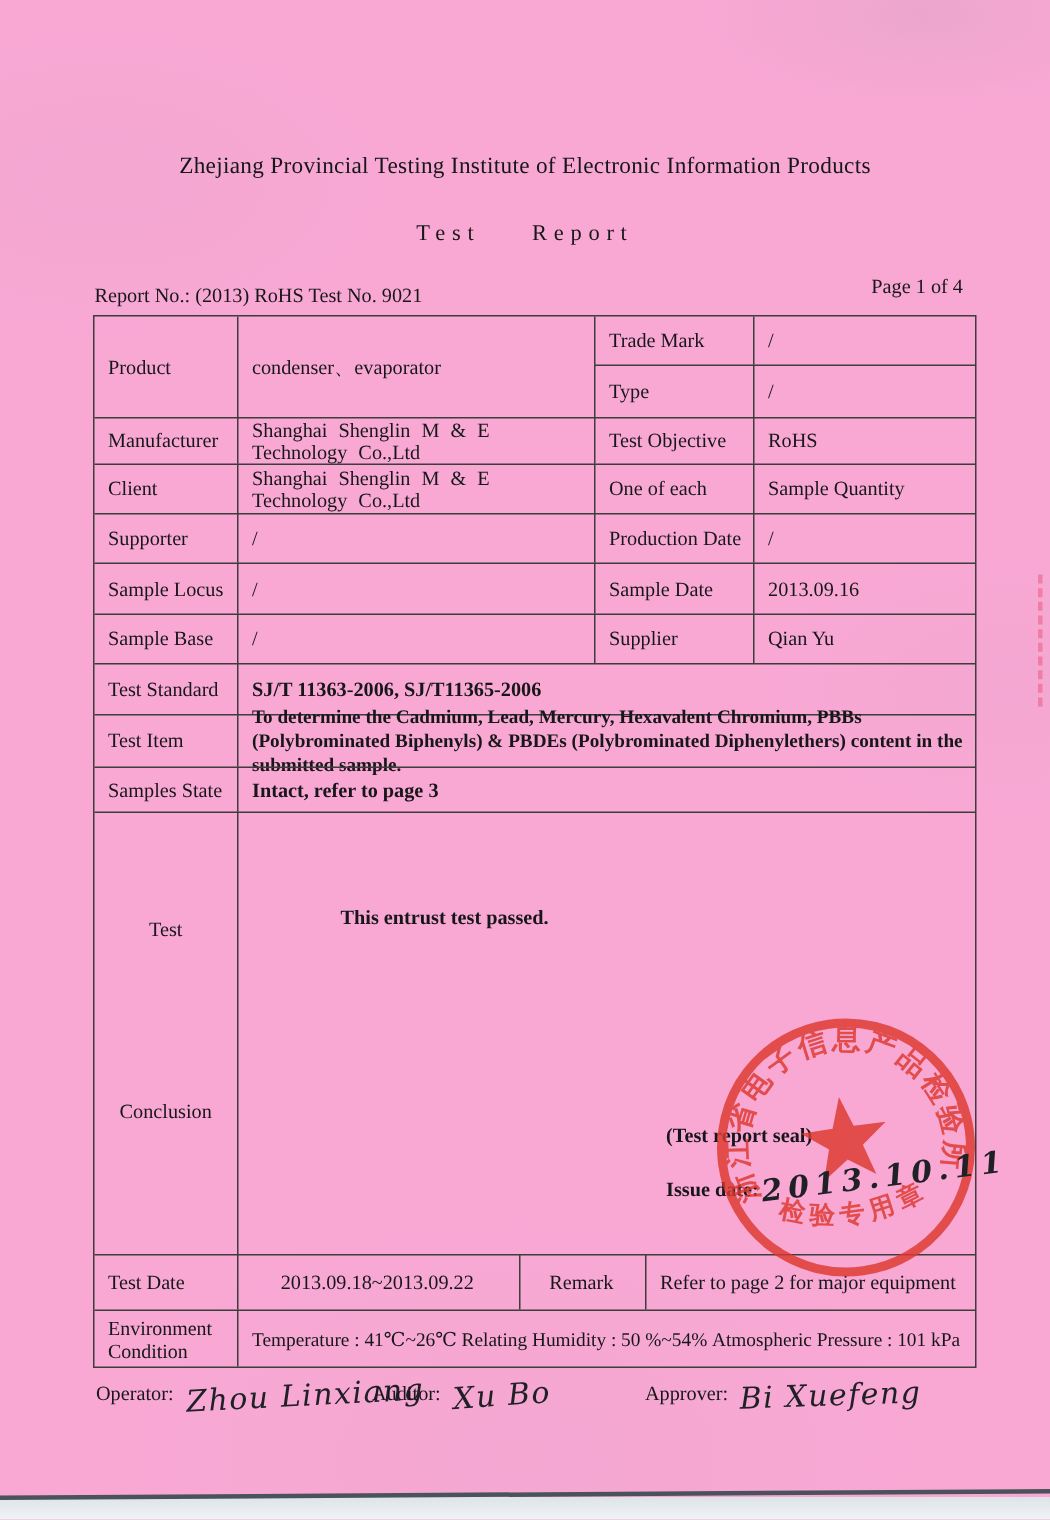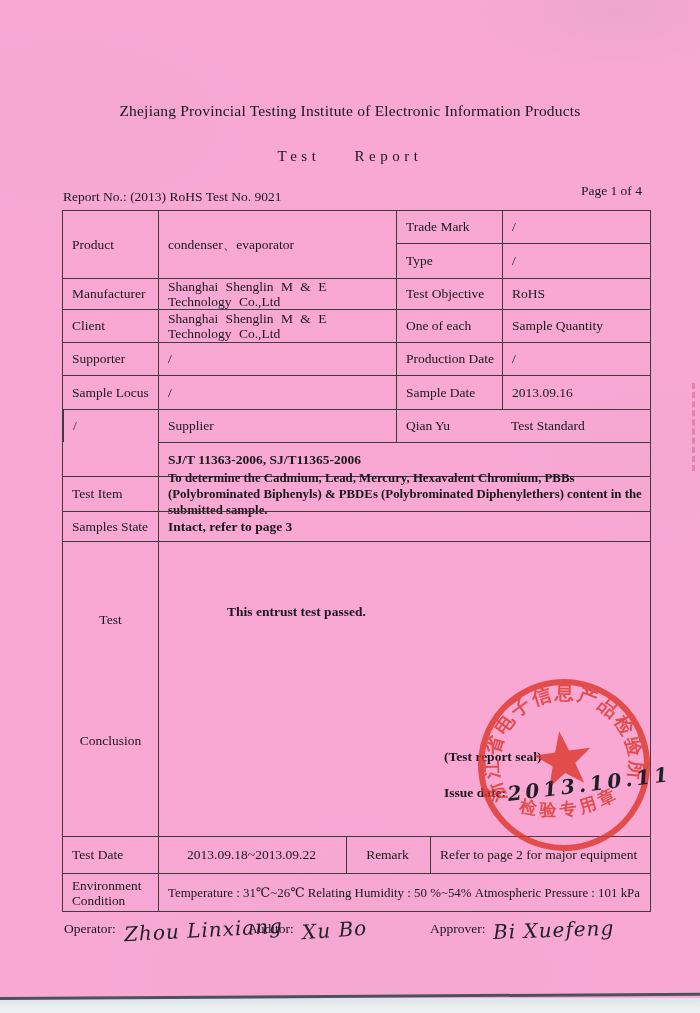--- a/index.html
+++ b/index.html
@@ -94,20 +94,21 @@
       <div class="c nl">Supporter</div>
       <div class="c">/</div>
       <div class="c">Production Date</div>
       <div class="c">/</div>
 
       <div class="c nl">Sample Locus</div>
       <div class="c">/</div>
       <div class="c">Sample Date</div>
       <div class="c">2013.09.16</div>
 
+      <div class="c nl">Sample Base</div>
       <div class="c">/</div>
       <div class="c">Supplier</div>
       <div class="c">Qian Yu</div>
 
       <div class="c nl">Test Standard</div>
       <div class="c span3">SJ/T 11363-2006, SJ/T11365-2006</div>
 
       <div class="c nl">Test Item</div>
       <div class="c span3 small">To determine the Cadmium, Lead, Mercury, Hexavalent Chromium, PBBs (Polybrominated Biphenyls) &amp; PBDEs (Polybrominated Diphenylethers) content in the submitted sample.</div>
 
@@ -146,21 +147,21 @@
     <div class="grid" id="gridB">
       <div class="c nl">Test Date</div>
       <div class="c center">2013.09.18~2013.09.22</div>
       <div class="c center">Remark</div>
       <div class="c">Refer to page 2 for major equipment</div>
     </div>
 
     <div class="grid" id="gridC">
       <div class="c nl env-lab">Environment Condition</div>
       <div class="c env-val">
-        <span>Temperature : 31℃~26℃</span>
+        <span>Temperature : 41℃~26℃</span>
         <span>Relating Humidity : 50 %~54%</span>
         <span>Atmospheric Pressure :</span>
         <span>101 kPa</span>
       </div>
     </div>
   </div>
 
   <div class="ops">
     <span class="op-group g1">
       <span>Operator:</span>

